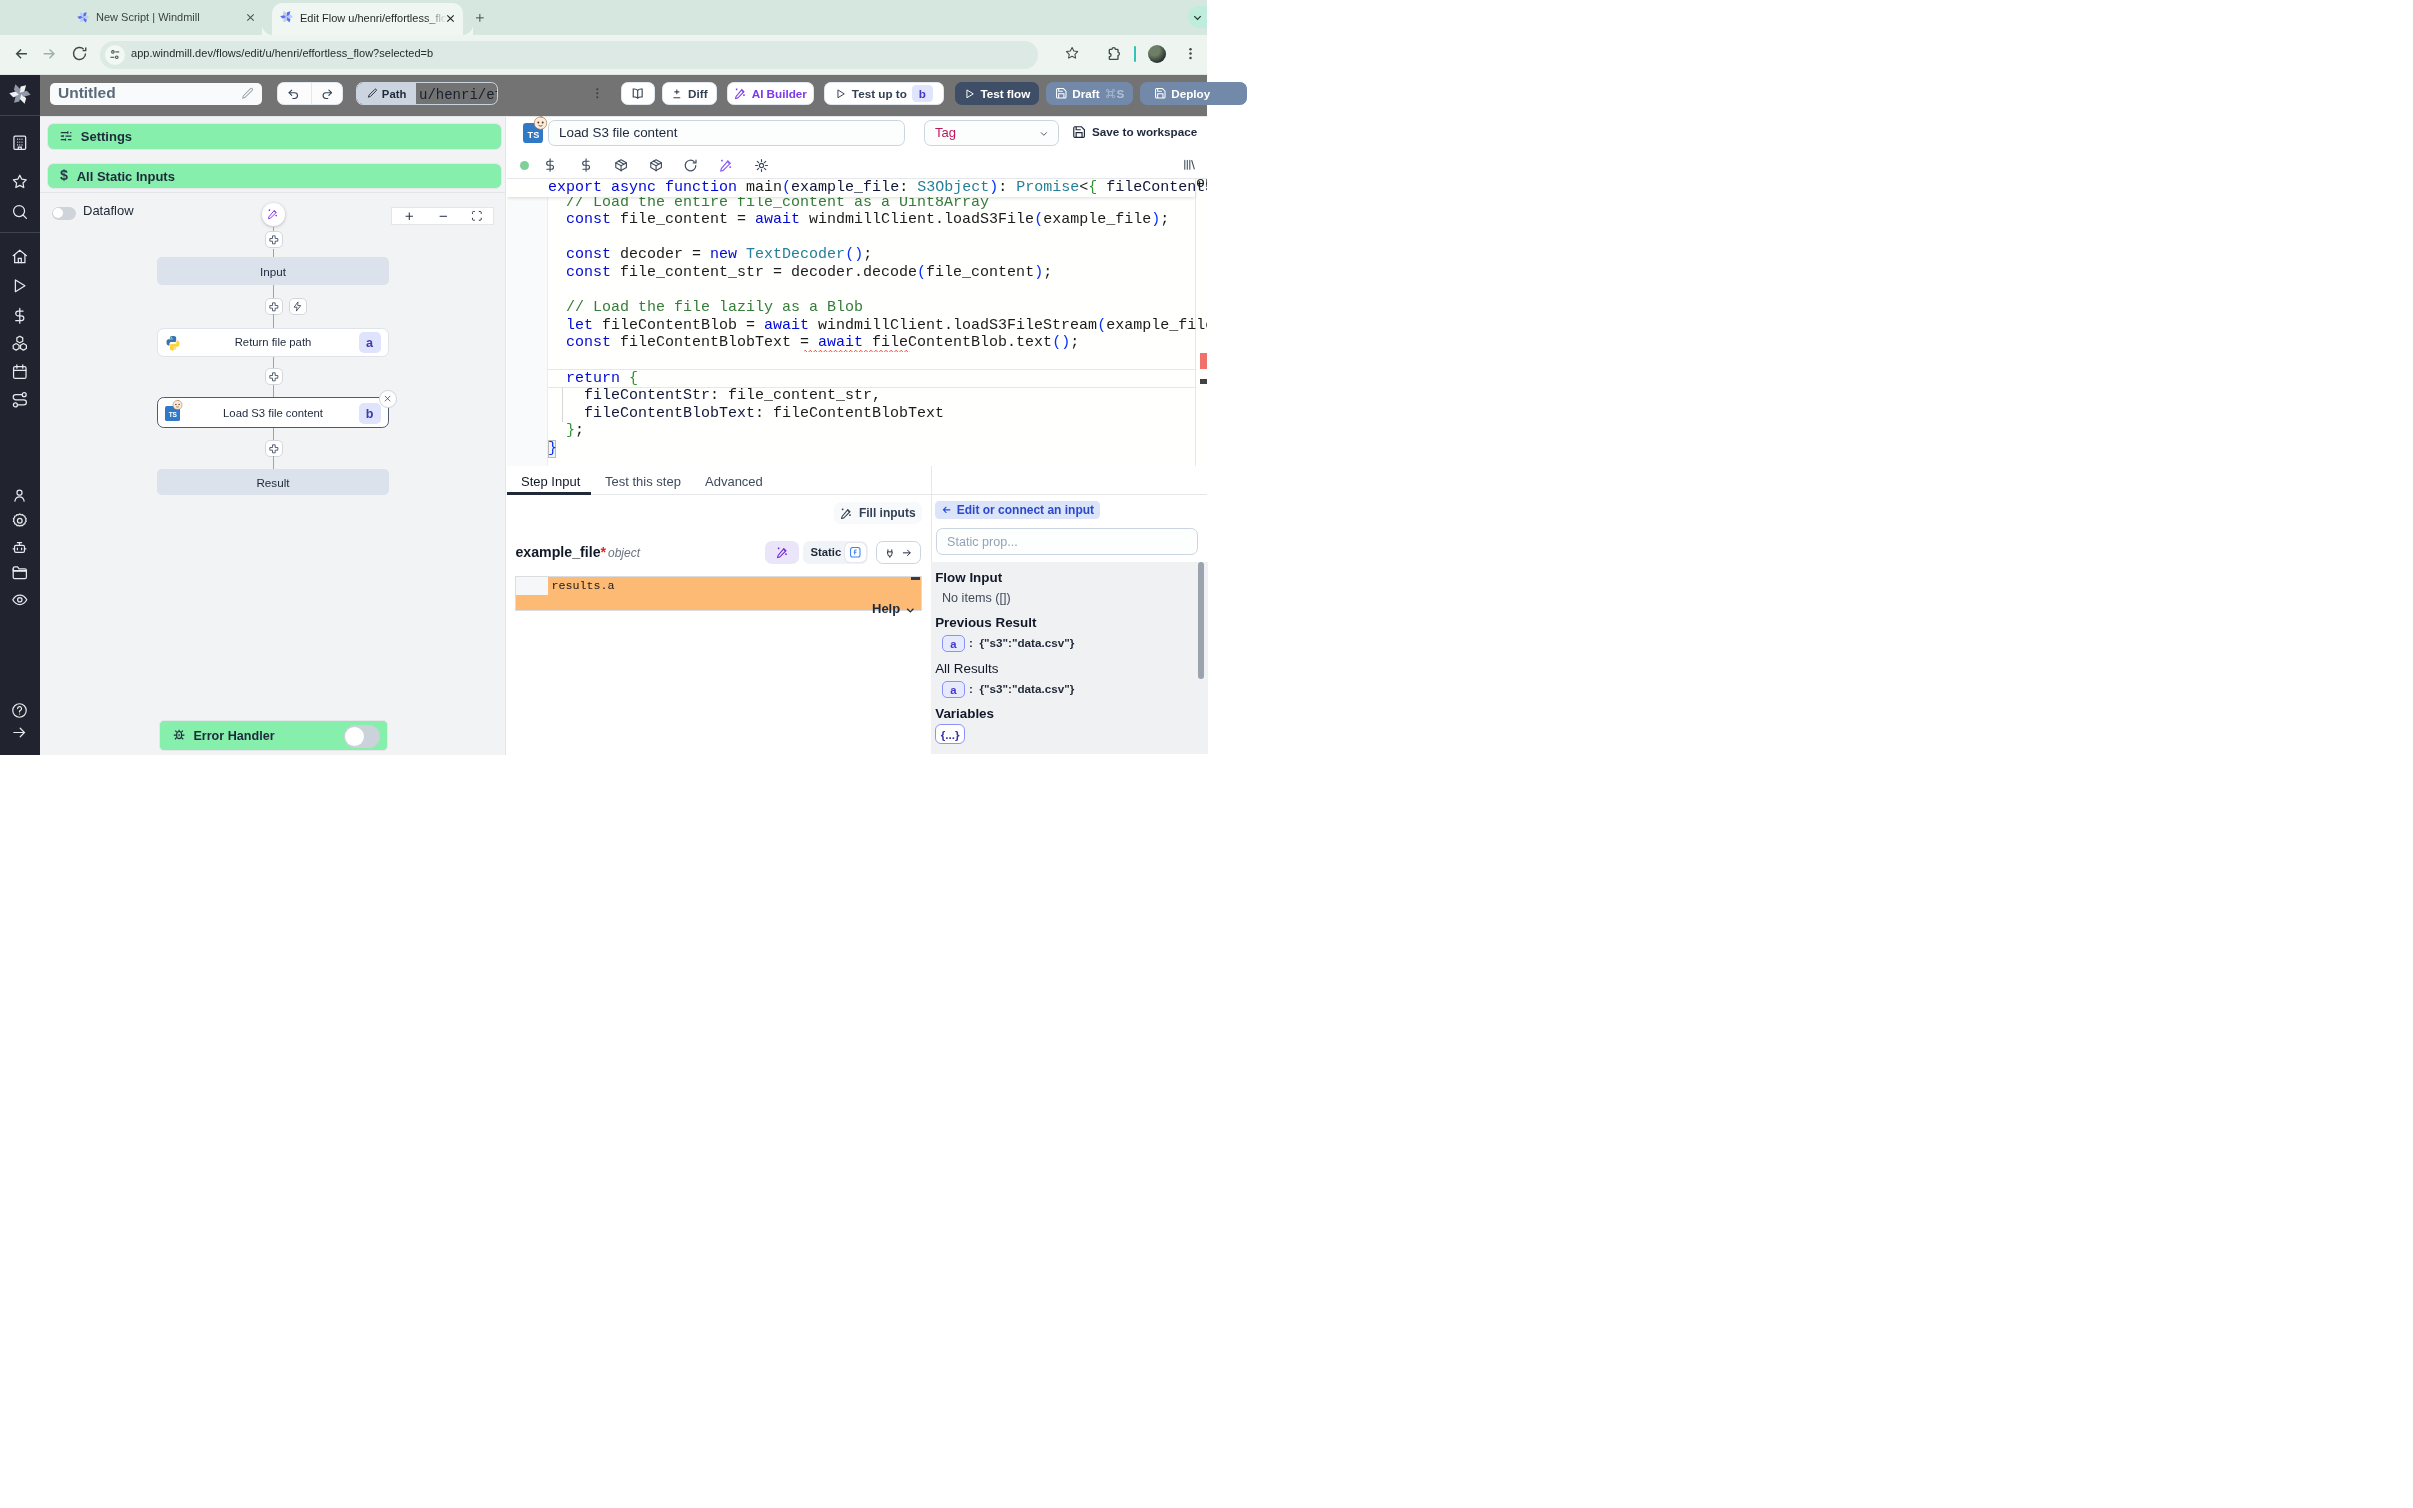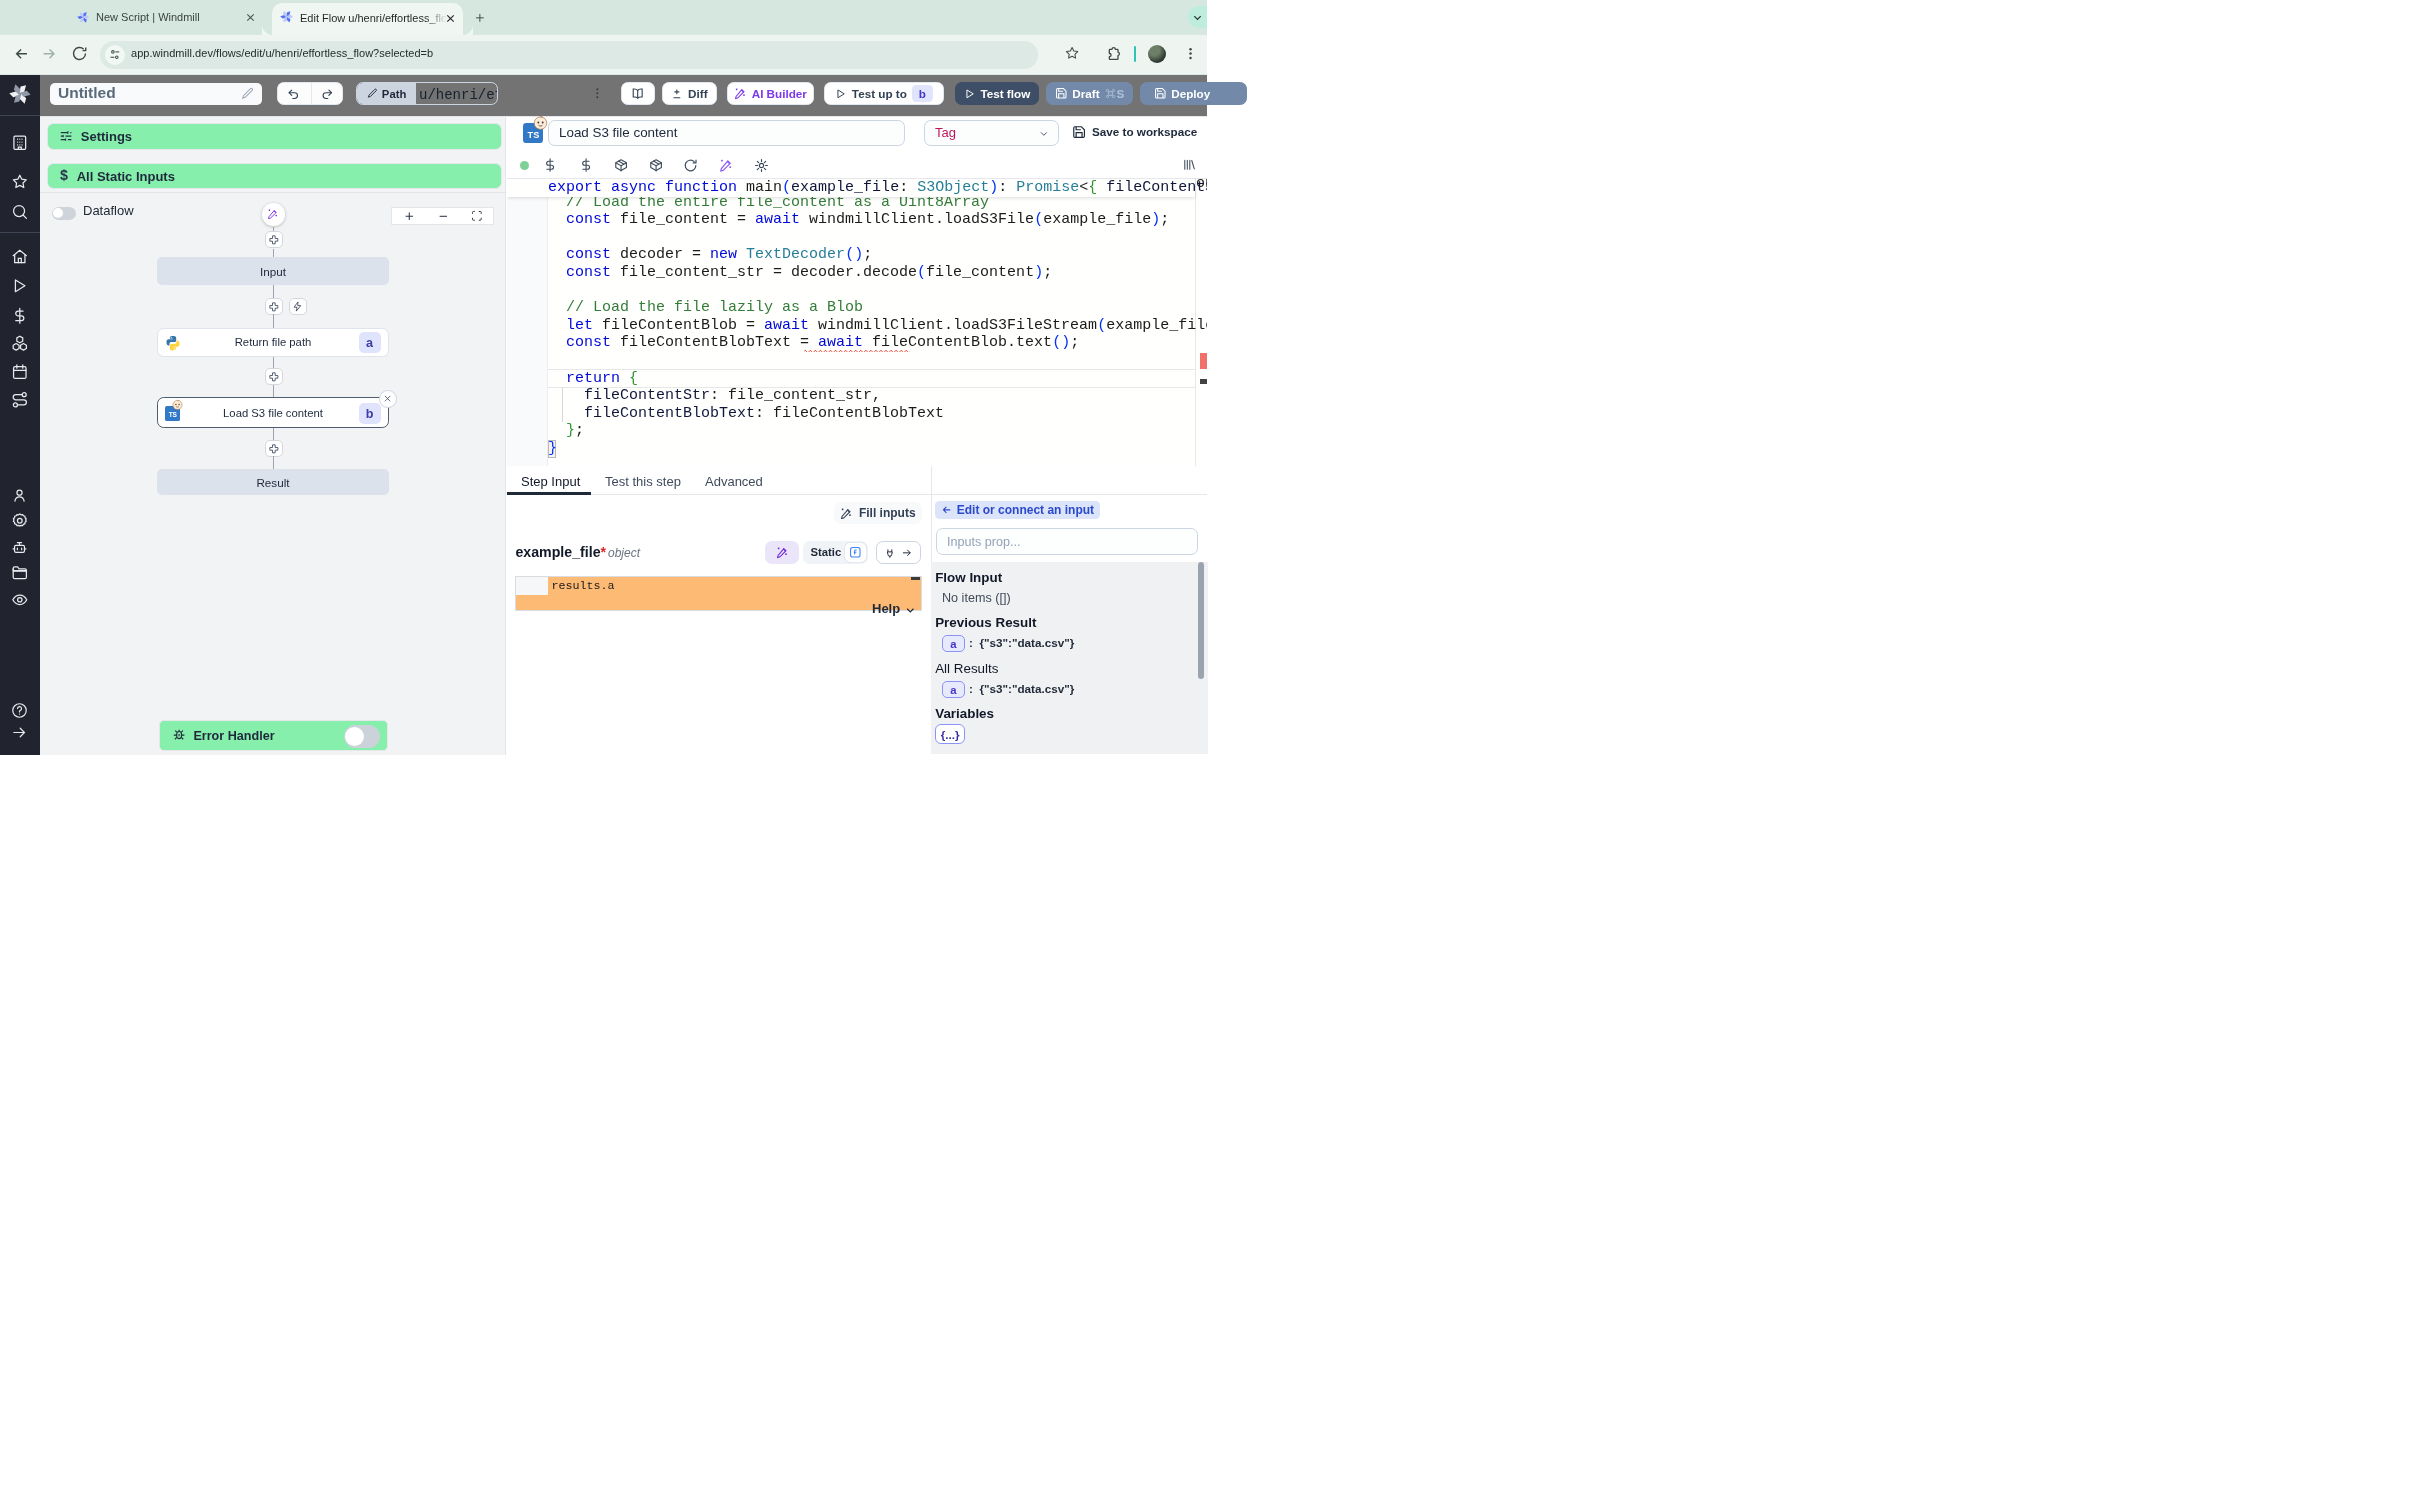--- a/index.html
+++ b/index.html
@@ -536,21 +536,21 @@
         <path d="M6 9l6 6 6-6"></path>
       </svg>
 <div class="abs" style="left:424px;top:349px;width:0.8px;height:288px;background:#e5e7eb"></div>
 <div class="abs" style="left:428px;top:384px;width:165px;height:18.4px;background:#dbe4f9;border-radius:4.2px;display:flex;align-items:center;justify-content:center;gap:4.2px">
         <svg width="11.7" height="11.7" viewBox="0 0 24 24" fill="none" stroke="#2b4acb" stroke-width="2.2">
           <path d="M19 12H5M11 18l-6-6 6-6"></path>
         </svg>
         <span style="font-size:12px;font-weight:600;color:#2b4acb">Edit or connect an input</span>
       </div>
 <div class="input" style="left:429px;top:411px;width:262px;height:27px;background:#fdfefe">
-        <span style="margin-left:10px;font-size:12.6px;color:#94a3b8">Inputs prop...</span>
+        <span style="margin-left:10px;font-size:12.6px;color:#94a3b8">Static prop...</span>
       </div>
 <div class="abs" style="left:424px;top:445px;width:277px;height:192px;background:#f0f1f3">
         <span class="abs" style="left:4.2px;top:8.4px;font-size:13.4px;font-weight:700;color:#111827">Flow Input</span>
         <span class="abs" style="left:11px;top:28.5px;font-size:12.6px;color:#414b5a">No items ([])</span>
         <span class="abs" style="left:4.2px;top:53px;font-size:13.4px;font-weight:700;color:#111827">Previous Result</span>
         <div class="abs" style="left:11px;top:73px;width:23px;height:16.5px;background:#e7e9fd;border:0.8px solid #8b93f8;border-radius:5px;text-align:center;line-height:16px;font-size:11.3px;font-weight:700;color:#4338ca">a</div>
         <span class="abs" style="left:38px;top:74px;font-size:11.7px;font-weight:700;color:#1f2937">:&nbsp; {"s3":"data.csv"}</span>
         <span class="abs" style="left:4.2px;top:99px;font-size:13.4px;font-weight:400;color:#111827">All Results</span>
         <div class="abs" style="left:11px;top:119px;width:23px;height:16.5px;background:#e7e9fd;border:0.8px solid #8b93f8;border-radius:5px;text-align:center;line-height:16px;font-size:11.3px;font-weight:700;color:#4338ca">a</div>
         <span class="abs" style="left:38px;top:120px;font-size:11.7px;font-weight:700;color:#1f2937">:&nbsp; {"s3":"data.csv"}</span>

